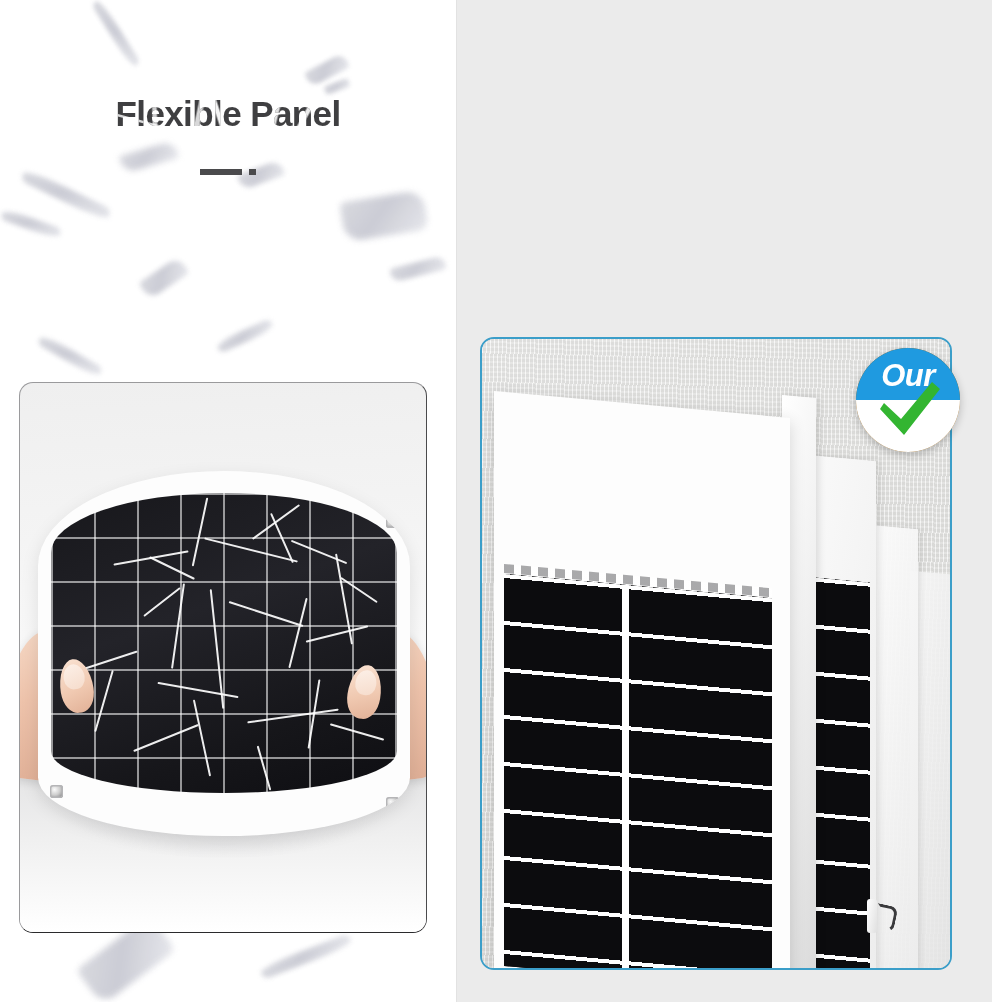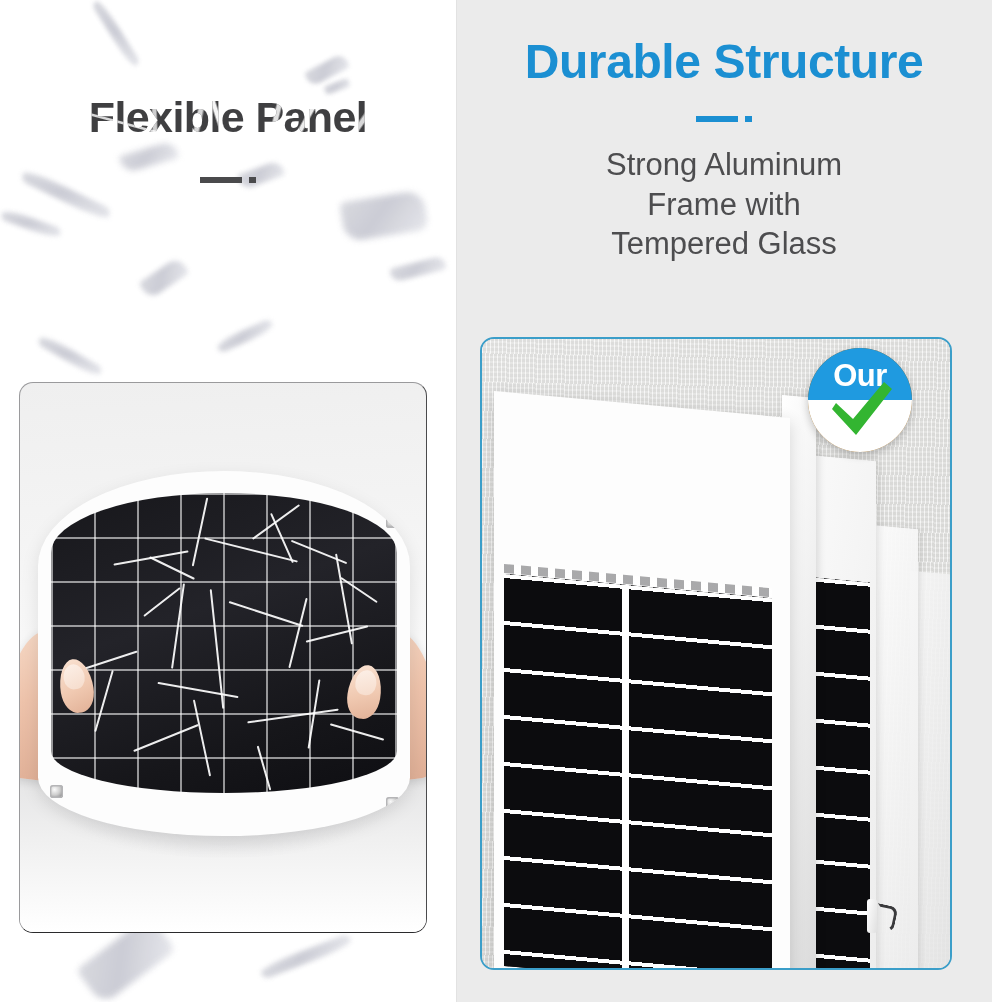--- a/index.html
+++ b/index.html
@@ -78,21 +78,21 @@
   
   .head-block {
     position: relative;
     z-index: 3;
     text-align: center;
   }
 
   .title-left {
     margin: 0;
     padding-top: 96px;
-    font-size: 43px;
+    font-size: 35px;
     font-weight: bold;
     letter-spacing: -0.6px;
     color: #3f3f41;
     line-height: 1.0;
     
     background-image:
       linear-gradient(72deg, rgba(255,255,255,0) 44.2%, rgba(255,255,255,0.95) 44.6%, rgba(255,255,255,0.95) 45.2%, rgba(255,255,255,0) 45.6%),
       linear-gradient(-61deg, rgba(255,255,255,0) 29.4%, rgba(255,255,255,0.9) 29.8%, rgba(255,255,255,0.9) 30.4%, rgba(255,255,255,0) 30.8%),
       linear-gradient(104deg, rgba(255,255,255,0) 61.5%, rgba(255,255,255,0.85) 61.9%, rgba(255,255,255,0.85) 62.6%, rgba(255,255,255,0) 63.0%),
       linear-gradient(15deg, rgba(255,255,255,0) 18.0%, rgba(255,255,255,0.8) 18.4%, rgba(255,255,255,0.8) 19.0%, rgba(255,255,255,0) 19.4%),
@@ -390,29 +390,30 @@
     border: 3px solid #3a3a3c;
     border-left-color: transparent;
     border-bottom-color: transparent;
     border-radius: 0 8px 8px 0;
     transform: rotate(12deg);
   }
 
   
   .badge-our {
     position: absolute;
-    left: 808px;
+    left: 856px;
     top: 348px;
     width: 104px;
     height: 104px;
     border-radius: 50%;
     overflow: hidden;
     background: #a16207;
     box-shadow: 0 3px 9px rgba(0,0,0,0.22);
     z-index: 9;
+    font-style: italic;
   }
   .badge-top {
     position: absolute;
     left: 0; top: 0;
     width: 100%;
     height: 50%;
     background: #1f9ae0;
     display: flex;
     align-items: center;
     justify-content: center;
@@ -523,34 +524,20 @@
           <div class="nail" style="left:6px; top:5px;"></div>
         </div>
       </div>
     </div>
   </div>
 
   <div class="divider-line"></div>
 
   <div class="panel-right">
 
-    <div class="head-block">
-      <h1 class="title-right">Durable Structure</h1>
-
-      <div class="rule rule-right">
-        <span class="bar"></span>
-        <span class="dot"></span>
-      </div>
-
-      <div class="subtitle sub-right">
-        <div>Strong Aluminum</div>
-        <div>Frame with</div>
-        <div>Tempered Glass</div>
-      </div>
-    </div>
 
     <div class="photo-right">
       <div class="wall-texture"></div>
 
       <div class="fourth-panel"></div>
       <div class="third-panel"></div>
 
       <div class="second-panel">
         <div class="second-cells"></div>
       </div>

